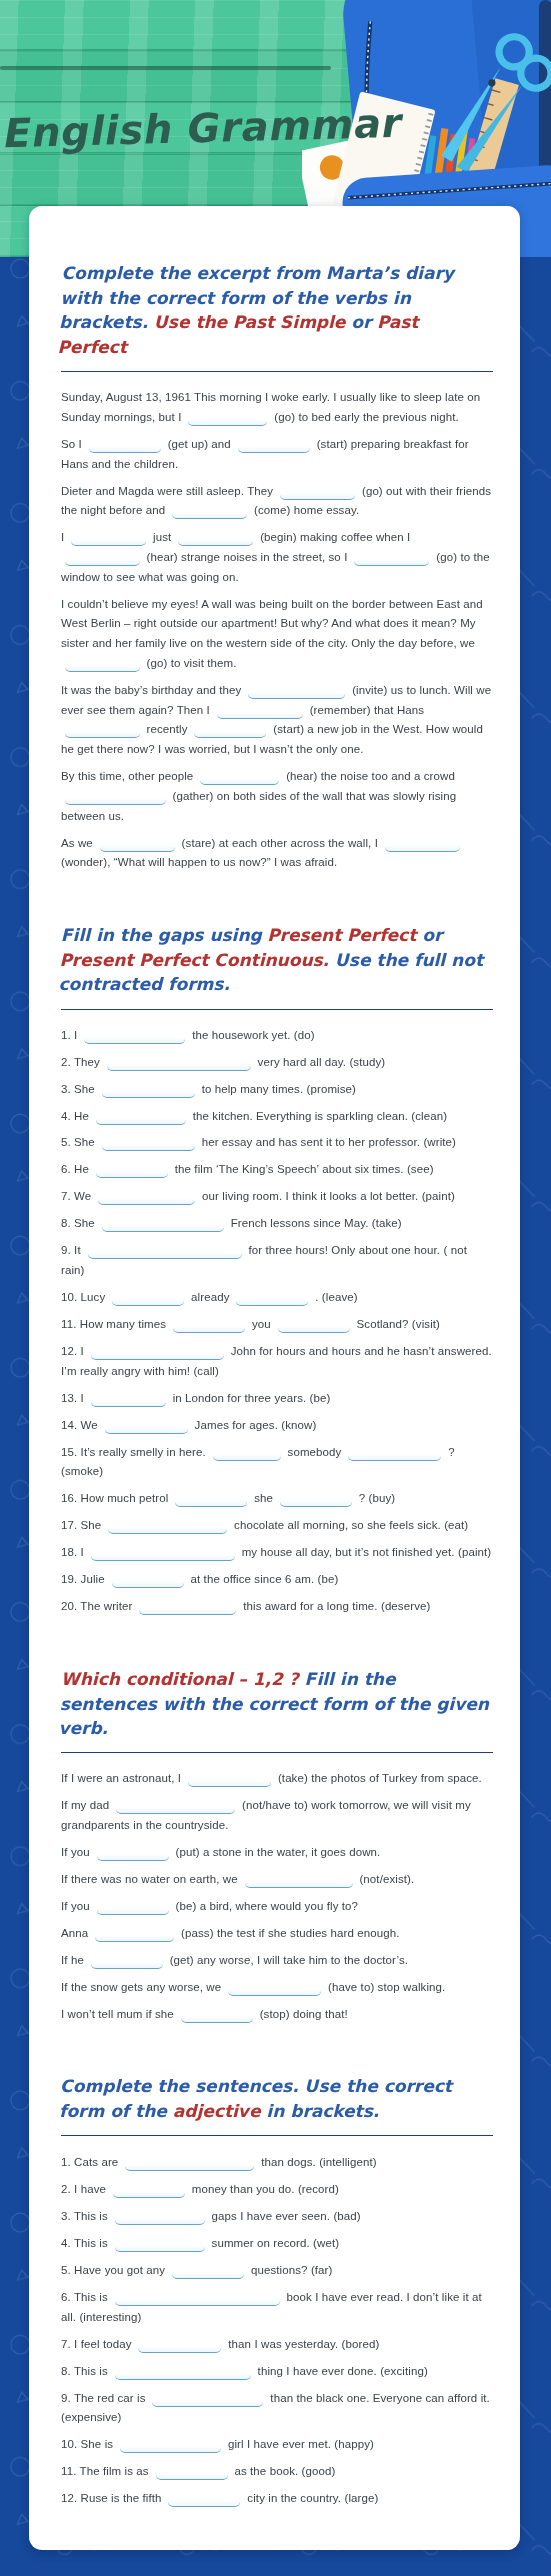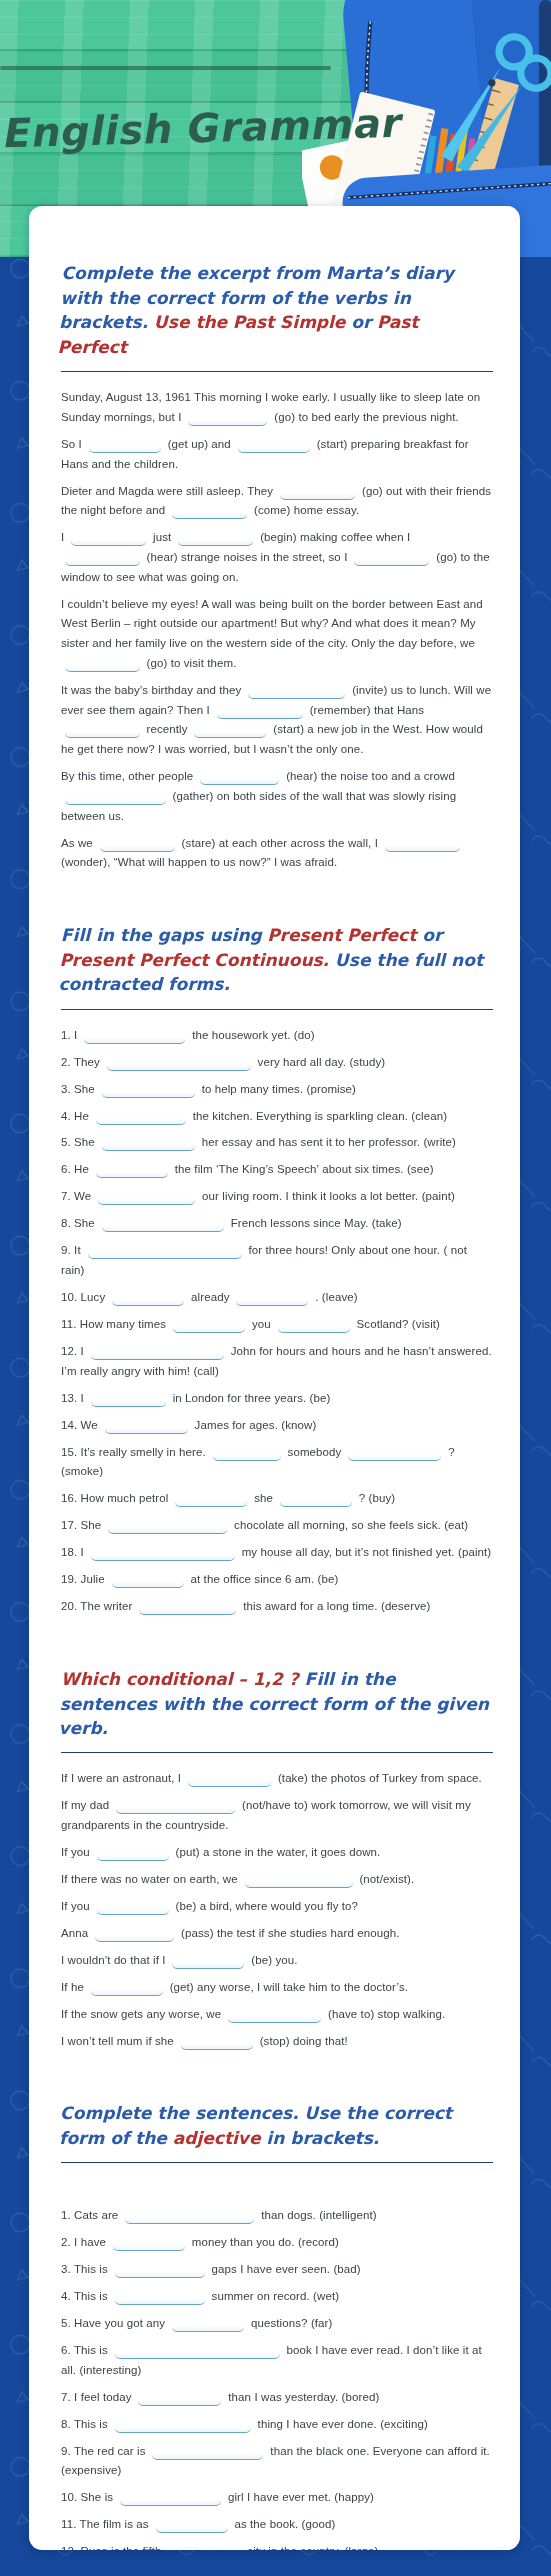--- a/index.html
+++ b/index.html
@@ -59,21 +59,21 @@
     border:none;height:0;
     border-top:1.4px solid var(--divider,#1c3f77);
     margin:11.5px 0 16px 0;
   }
   .line{
     margin:0 0 7.2px 0;
     font-size:11.5px;line-height:1.72;
     color:var(--body-text,#3d4248);
     letter-spacing:0.1px;
   }
-  .lines.spaced{margin-top:43px;}
+  .lines.spaced{margin-top:17px;}
   .blank{
     display:inline-block;height:13px;
     margin:0 3.6px;vertical-align:-5px;
     border-bottom:1.4px solid var(--blank-underline,#65a3bf);
     border-radius:0 0 5px 5px;
     background:linear-gradient(180deg, rgba(160,205,228,0) 55%, rgba(160,205,228,0.18));
   }
 </style>
 </head>
 <body>
@@ -211,21 +211,20 @@
     <div class="section">
       <h2 class="heading"><span class="red">Which conditional – 1,2 ?</span><span> Fill in the sentences with the correct form  of the given verb.</span></h2>
       <hr class="divider">
       <div class="lines">
           <p class="line"><span>If I were an astronaut, I </span><span class="blank" style="width: 83px;"></span><span> (take) the photos of Turkey from space.</span></p>
           <p class="line"><span>If my dad </span><span class="blank" style="width: 119px;"></span><span> (not/have to) work tomorrow, we will visit my grandparents in the countryside.</span></p>
           <p class="line"><span>If you </span><span class="blank" style="width: 72px;"></span><span> (put) a stone in the water, it goes down.</span></p>
           <p class="line"><span>If there was no water on earth, we </span><span class="blank" style="width: 108px;"></span><span> (not/exist).</span></p>
           <p class="line"><span>If you </span><span class="blank" style="width: 72px;"></span><span> (be) a bird, where would you fly to?</span></p>
           <p class="line"><span>Anna </span><span class="blank" style="width: 79px;"></span><span> (pass) the test if she studies hard enough.</span></p>
-          <p class="line"><span>I wouldn’t do that if I </span><span class="blank" style="width: 72px;"></span><span> (be) you.</span></p>
           <p class="line"><span>If he </span><span class="blank" style="width: 72px;"></span><span> (get) any worse, I will take him to the doctor’s.</span></p>
           <p class="line"><span>If the snow gets any worse, we </span><span class="blank" style="width: 93px;"></span><span> (have to) stop walking.</span></p>
           <p class="line"><span>I won’t tell mum if she </span><span class="blank" style="width: 72px;"></span><span> (stop) doing that!</span></p>
         </div>
     </div>
 
     <div class="section">
       <h2 class="heading"><span>Complete the sentences. Use the correct form of the </span><span class="red">adjective</span><span> in brackets.</span></h2>
       <hr class="divider">
       <div class="lines spaced">

